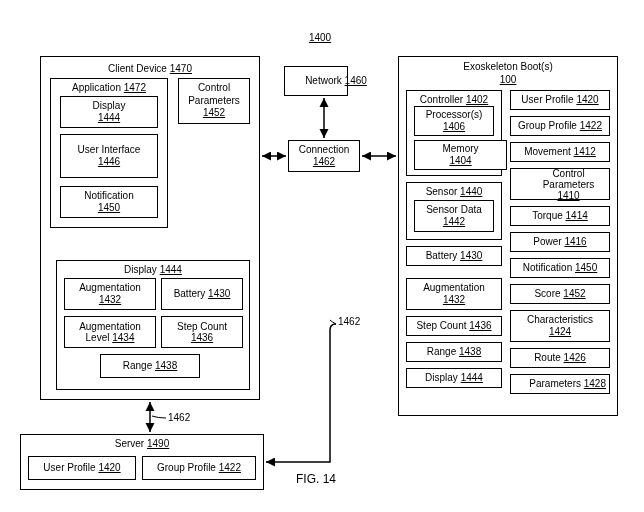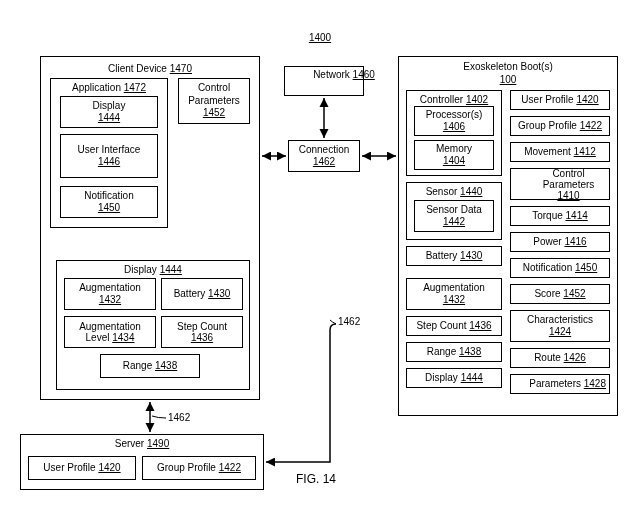--- a/index.html
+++ b/index.html
@@ -55,21 +55,21 @@
 </style>
 </head>
 <body>
 
 <div class="container">
 
   <div class="title" style="left:300px; top:32px; width:40px;">
     <span class="ul">1400</span>
   </div>
 
-  <div class="box" style="left:284px; top:66px; width:80px; height:30px; justify-content:flex-start;padding-left:43px;">
+  <div class="box" style="left:284px; top:66px; width:64px; height:30px; justify-content:center;padding-left:43px;">
     <span class="label"><span>Network</span> <span class="ul">1460</span></span>
   </div>
 
   <div class="box" style="left:288px; top:140px; width:72px; height:32px; justify-content:center;">
     <span class="label">Connection</span>
     <span class="label ul">1462</span>
   </div>
 
   <div class="box" style="left:40px; top:56px; width:220px; height:344px; padding:4px;">
     <span class="label" style="margin:2px 0 15px 0;"><span>Client Device</span> <span class="ul">1470</span></span>
@@ -131,21 +131,21 @@
     <span class="label ul">100</span>
   </div>
 
   <div class="box" style="left:406px; top:90px; width:96px; height:86px;">
     <span class="label" style="margin-top:1px;"><span>Controller</span> <span class="ul">1402</span></span>
   </div>
   <div class="box" style="left:414px; top:106px; width:80px; height:30px; justify-content:center;">
     <span class="label">Processor(s)</span>
     <span class="label ul">1406</span>
   </div>
-  <div class="box" style="left:414px; top:140px; width:80px; height:30px; justify-content:center;">
+  <div class="box" style="left:414px; top:140px; width:93px; height:30px; justify-content:center;">
     <span class="label">Memory</span>
     <span class="label ul">1404</span>
   </div>
 
   <div class="box" style="left:406px; top:182px; width:96px; height:58px;">
     <span class="label" style="margin-top:1px;"><span>Sensor</span> <span class="ul">1440</span></span>
   </div>
   <div class="box" style="left:414px; top:200px; width:80px; height:32px; justify-content:center;">
     <span class="label">Sensor Data</span>
     <span class="label ul">1442</span>

